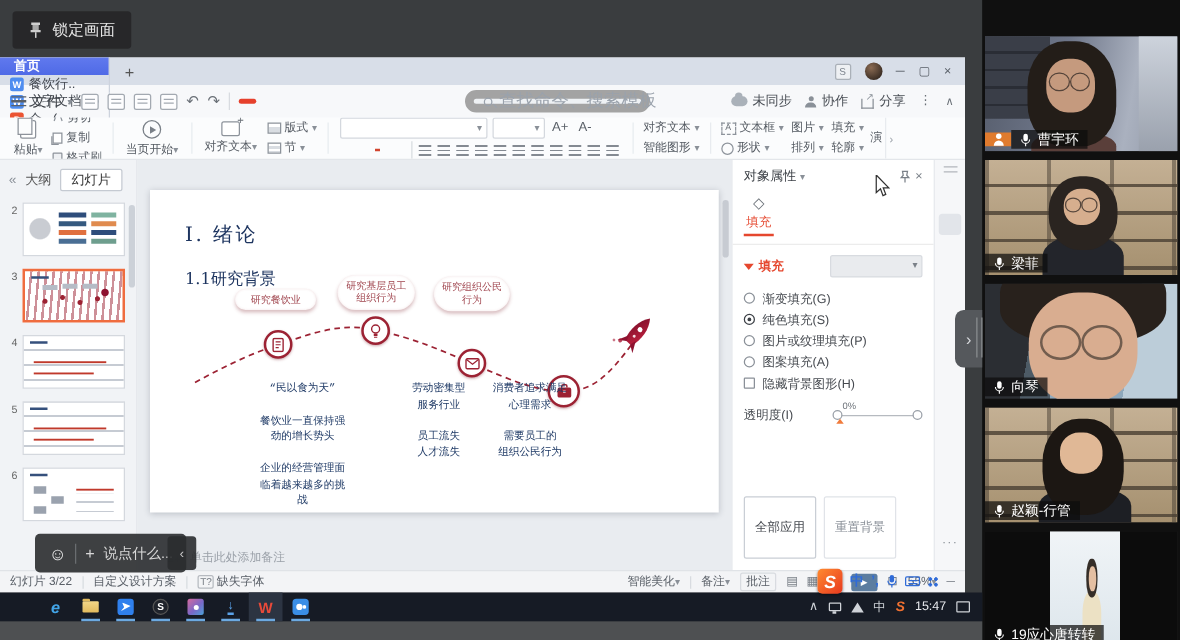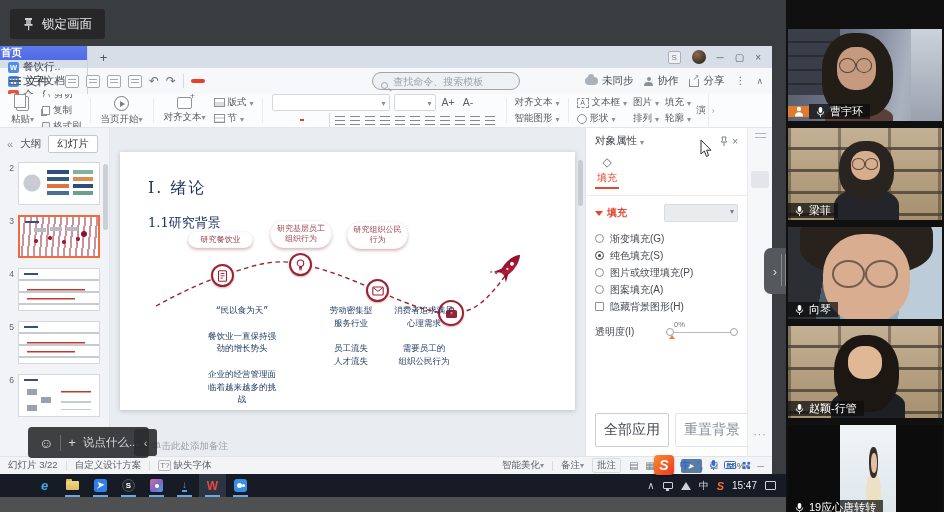--- a/index.html
+++ b/index.html
@@ -13,21 +13,21 @@
   .lock-pill{position:absolute;left:10px;top:9px;height:30px;padding:0 13px;background:rgba(38,38,40,.94);
     border-radius:3px;display:flex;align-items:center;gap:8px;color:#e8e8e8;font-size:12.5px;z-index:50}
 
   
   .wps{position:absolute;left:0;top:46px;width:772px;height:428px;background:#f7f8fa;display:flex;flex-direction:column}
 
   
   .tabbar{height:22px;background:#d8dee8;display:flex;align-items:stretch;font-size:10.5px;color:#454a52;flex:none}
   .tab{display:flex;align-items:center;gap:4px;padding:0 8px;border-right:1px solid #cdd3dd;max-width:96px;white-space:nowrap;overflow:hidden}
   .tab .tlabel{overflow:hidden;text-overflow:ellipsis}
-  .tab.t-home{background:linear-gradient(#6079ee,#4f6ae6);color:#fff;padding:0 1px;font-weight:bold}
+  .tab.t-home{background:linear-gradient(#6079ee,#4f6ae6);color:#fff;padding:0 11px;font-weight:bold}
   .tab.t-active{background:#f7f8fa;color:#2c3036}
   .di{width:11px;height:11px;border-radius:2px;color:#fff;font-size:7.5px;font-weight:bold;
       display:flex;align-items:center;justify-content:center;flex:none}
   .tab.w .di{background:#4e8df0}
   .tab.p .di{background:#eb5433}
   .dot{width:4px;height:4px;border-radius:50%;background:#98a0ac;flex:none}
   .tclose{font-size:9px;color:#7b828c}
   .newtab{display:flex;align-items:center;padding:0 12px;font-size:13px;color:#555}
   .winbtns{margin-left:auto;display:flex;align-items:center;gap:11px;padding:0 11px;color:#5a6068;font-size:10px}
   .sbadge{width:13px;height:13px;border:1px solid #aab0b8;border-radius:2px;font-size:8px;color:#7a818b;
@@ -40,22 +40,22 @@
   .hamb::after{content:"";position:absolute;left:0;top:2.2px;width:100%;height:1.5px;background:#5a6068}
   .filebtn{display:flex;align-items:center;gap:5px}
   .caret{display:inline-block}
   .caret::after{content:"▾";font-size:8px;color:#8a9098}
   .qi{width:14px;height:13px;border:1px solid #a3a9b1;border-radius:2px;position:relative;background:#fdfdfe}
   .qi::after{content:"";position:absolute;left:2px;top:3px;right:2px;height:1px;background:#a3a9b1;box-shadow:0 3px 0 #a3a9b1}
   .uglyph{font-size:12px;color:#6a7077;line-height:1}
   .vsep{width:1px;height:14px;background:#d8dbe0}
   .menu-item{padding:2px 7px;border-radius:10px;white-space:nowrap}
   .menu-item.m-active{background:#e6402c;color:#fff;font-weight:bold}
-  .msearch{width:148px;height:18px;background:#eef1f4;border:1px solid #a3a3a3;border-radius:9px;color:#9aa2ac;
-      font-size:10px;display:flex;align-items:flex-end;gap:5px;padding:0 8px;white-space:nowrap}
+  .msearch{width:148px;height:18px;background:#eef1f4;border:7px solid #a3a3a3;border-radius:9px;color:#9aa2ac;
+      font-size:14px;display:flex;align-items:center;gap:5px;padding:0 8px;white-space:nowrap}
   .mag{width:7px;height:7px;border:1.2px solid #9aa2ac;border-radius:50%;position:relative;flex:none}
   .mag::after{content:"";position:absolute;left:5.5px;top:5.5px;width:3.5px;height:1.2px;background:#9aa2ac;transform:rotate(45deg)}
   .mb-right{margin-left:auto;display:flex;gap:11px;align-items:center;font-size:10.5px;color:#4a4f56;white-space:nowrap}
   .mbr{display:flex;align-items:center;gap:4px}
   .cloudi{width:13px;height:8px;background:#aab1b9;border-radius:5px;position:relative}
   .cloudi::before{content:"";position:absolute;left:3px;top:-3px;width:6px;height:6px;border-radius:50%;background:#aab1b9}
   .personi{width:9px;height:9px;position:relative}
   .personi::before{content:"";position:absolute;left:2.5px;top:0;width:4px;height:4px;border-radius:50%;background:#8a9098}
   .personi::after{content:"";position:absolute;left:0;bottom:0;width:9px;height:4px;border-radius:4px 4px 0 0;background:#8a9098}
   .sharei{width:10px;height:8px;border:1px solid #8a9098;border-top:none;position:relative;margin-top:3px}
@@ -202,21 +202,21 @@
   .popt.chk .radio{border-radius:1px}
   .prow{display:flex;align-items:center;margin-top:10px}
   .prow .sp{flex:1}
   .aslider{position:relative;width:72px;height:14px;margin-left:6px}
   .aslider .track{position:absolute;left:4px;right:4px;top:7px;height:1px;background:#b6bac0}
   .aslider .h1,.aslider .h2{position:absolute;top:3px;width:8px;height:8px;border:1px solid #9aa0a8;border-radius:50%;background:#fff}
   .aslider .h1{left:0}.aslider .h2{right:0}
   .aslider .val{position:absolute;left:8px;top:-5px;font-size:7.5px;color:#6b7178}
   .aslider .mark{position:absolute;left:3px;top:10px;width:0;height:0;border-left:3px solid transparent;border-right:3px solid transparent;border-bottom:4px solid #f07b3c}
   .pbtns{position:absolute;bottom:9px;left:9px;display:flex;gap:6px}
-  .pbtn{border:1px solid #c9ced5;background:#fff;padding:7px 8px;font-size:14px;color:#45494f;border-radius:2px;white-space:nowrap}
+  .pbtn{border:1px solid #c9ced5;background:#fff;padding:17px 8px;font-size:10px;color:#45494f;border-radius:2px;white-space:nowrap}
   .pbtn.ghost{border-color:#e0e3e8;color:#8a9098}
 
   
   .pstrip{width:25px;background:#f6f7f9;border-left:1px solid #e8eaee;display:flex;flex-direction:column;
     align-items:center;padding:5px 0 4px;gap:8px;color:#6b7077;font-size:11px;flex:none;position:relative}
   .dragbars{width:11px;height:5px;border-top:1px solid #b2b6bc;border-bottom:1px solid #b2b6bc}
   .strip-ico{width:18px;height:17px;display:flex;align-items:center;justify-content:center;border-radius:3px}
   .strip-ico.active{background:#e2e5ea}
   .strip-more{position:absolute;bottom:16px;font-size:10px;color:#8a9098;letter-spacing:1px}
 

